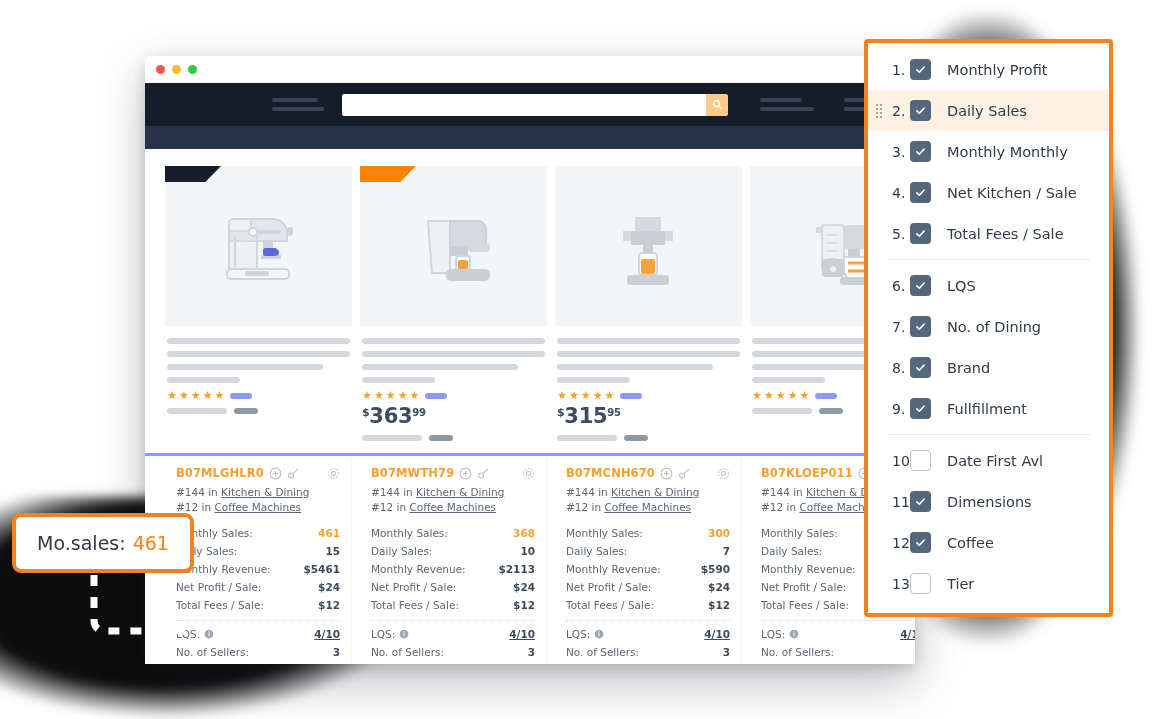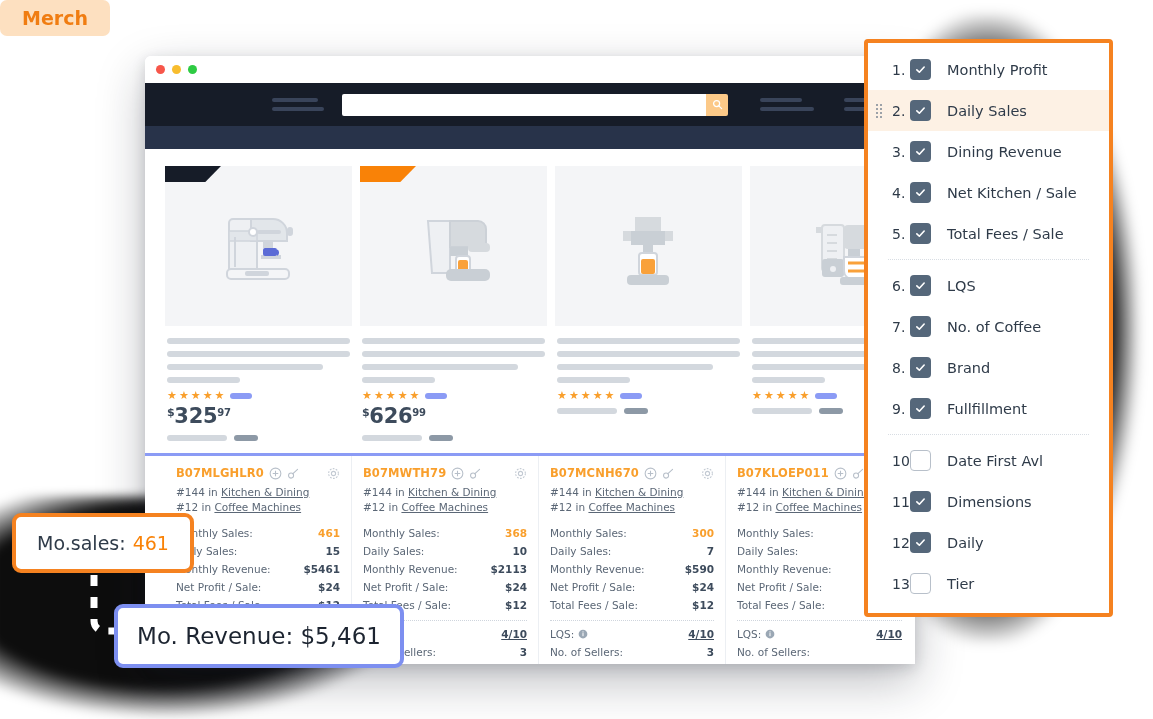--- a/index.html
+++ b/index.html
@@ -70,21 +70,21 @@
   .price .int { font-size: 21px; }
   .price .cts { font-size: 10px; vertical-align: 7px; }
 
   .barrow { display: flex; gap: 7px; margin: 7px 0 0 2px; }
   .barrow i { display:block; height: 6px; border-radius:3px; }
   .barrow i.l { width: 60px; background: #d3d8de; }
   .barrow i.d { width: 24px; background: #8d99a6; }
 
   
   .sheet { margin-top: 12px; border-top: 3px solid #8b9bf5; background: #fff; }
-  .datarow { display: flex; padding: 0 20px; }
+  .datarow { display: flex; gap: 8px; padding: 0 20px; }
   .dcard { width: 187px; flex: 0 0 187px; background:#fff; border-right: 1px solid #eceff3;
            padding: 10px 11px 12px 11px; }
   .dcard:last-child { border-right: none; }
 
   .asin { display: flex; align-items: center; }
   .asin .code { color: #f99f2c; font-weight: 700; font-size: 11.5px; letter-spacing: .1px; }
   .asin .ic { margin-left: 5px; display:flex; align-items:center; }
   .asin .gear { margin-left: auto; }
 
   .rank { font-size: 10.5px; color: #5b6776; margin-top: 5px; line-height: 1.45; }
@@ -228,23 +228,20 @@
             <i class="w40"></i>
         </div>
         <div class="stars">
           <span>★</span>
             <span>★</span>
             <span>★</span>
             <span>★</span>
             <span>★</span>
           <span class="pill"></span>
         </div>
-        <div class="price">
-          <span class="cur">$</span><span class="int">325</span><span class="cts">97</span>
-        </div>
         <div class="barrow">
             <i class="l"></i>
             <i class="d"></i>
           </div>
       </div>
 
       <div class="card">
         <div class="thumb">
           <div class="ribbon orange"></div>
           <svg width="96" height="96" viewBox="0 0 96 96">
@@ -265,21 +262,21 @@
         </div>
         <div class="stars">
           <span>★</span>
             <span>★</span>
             <span>★</span>
             <span>★</span>
             <span>★</span>
           <span class="pill"></span>
         </div>
         <div class="price">
-          <span class="cur">$</span><span class="int">626</span><span class="cts">99</span>
+          <span class="cur">$</span><span class="int">363</span><span class="cts">99</span>
         </div>
         <div class="barrow">
             <i class="l"></i>
             <i class="d"></i>
           </div>
       </div>
 
       <div class="card">
         <div class="thumb">
           <svg width="96" height="96" viewBox="0 0 96 96">
@@ -299,20 +296,23 @@
             <i class="w85"></i>
             <i class="w40"></i>
         </div>
         <div class="stars">
           <span>★</span>
             <span>★</span>
             <span>★</span>
             <span>★</span>
             <span>★</span>
           <span class="pill"></span>
+        </div>
+        <div class="price">
+          <span class="cur">$</span><span class="int">315</span><span class="cts">95</span>
         </div>
         <div class="barrow">
             <i class="l"></i>
             <i class="d"></i>
           </div>
       </div>
 
       <div class="card">
         <div class="thumb">
           <svg width="96" height="96" viewBox="0 0 96 96">
@@ -663,21 +663,21 @@
         <span class="plabel">Daily Sales</span>
       </div>
 
       <div class="pitem">
         <span class="pnum">3.</span>
         <span class="cb on">
             <svg width="13" height="13" viewBox="0 0 16 16">
               <path d="M3.5 8.4 L6.6 11.4 L12.5 5" fill="none" stroke="#fff" stroke-width="2" stroke-linecap="round" stroke-linejoin="round"></path>
             </svg>
           </span>
-        <span class="plabel">Dining Revenue</span>
+        <span class="plabel">Monthly Monthly</span>
       </div>
 
       <div class="pitem">
         <span class="pnum">4.</span>
         <span class="cb on">
             <svg width="13" height="13" viewBox="0 0 16 16">
               <path d="M3.5 8.4 L6.6 11.4 L12.5 5" fill="none" stroke="#fff" stroke-width="2" stroke-linecap="round" stroke-linejoin="round"></path>
             </svg>
           </span>
         <span class="plabel">Net Kitchen / Sale</span>
@@ -705,21 +705,21 @@
         <span class="plabel">LQS</span>
       </div>
 
       <div class="pitem">
         <span class="pnum">7.</span>
         <span class="cb on">
             <svg width="13" height="13" viewBox="0 0 16 16">
               <path d="M3.5 8.4 L6.6 11.4 L12.5 5" fill="none" stroke="#fff" stroke-width="2" stroke-linecap="round" stroke-linejoin="round"></path>
             </svg>
           </span>
-        <span class="plabel">No. of Coffee</span>
+        <span class="plabel">No. of Dining</span>
       </div>
 
       <div class="pitem">
         <span class="pnum">8.</span>
         <span class="cb on">
             <svg width="13" height="13" viewBox="0 0 16 16">
               <path d="M3.5 8.4 L6.6 11.4 L12.5 5" fill="none" stroke="#fff" stroke-width="2" stroke-linecap="round" stroke-linejoin="round"></path>
             </svg>
           </span>
         <span class="plabel">Brand</span>
@@ -753,42 +753,36 @@
         <span class="plabel">Dimensions</span>
       </div>
 
       <div class="pitem">
         <span class="pnum">12.</span>
         <span class="cb on">
             <svg width="13" height="13" viewBox="0 0 16 16">
               <path d="M3.5 8.4 L6.6 11.4 L12.5 5" fill="none" stroke="#fff" stroke-width="2" stroke-linecap="round" stroke-linejoin="round"></path>
             </svg>
           </span>
-        <span class="plabel">Daily</span>
+        <span class="plabel">Coffee</span>
       </div>
 
       <div class="pitem">
         <span class="pnum">13.</span>
         <span class="cb off"></span>
         <span class="plabel">Tier</span>
       </div>
 
     </div>
   </div>
 
   <svg class="dash" viewBox="0 0 120 66">
     <path d="M8 0 V46 a10 10 0 0 0 10 10 H118" fill="none" stroke="#ffffff" stroke-width="7" stroke-dasharray="11 11"></path>
   </svg>
 
   <div class="callout co-sales">
     <span>Mo.sales:</span>
     <span class="val">461</span>
   </div>
 
-  <div class="callout co-rev">
-    <span>Mo. Revenue: $5,461</span>
-  </div>
-
-  <div class="co-merch">
-    <span>Merch</span>
-  </div>
+
 
 </div>
 
 </body></html>

